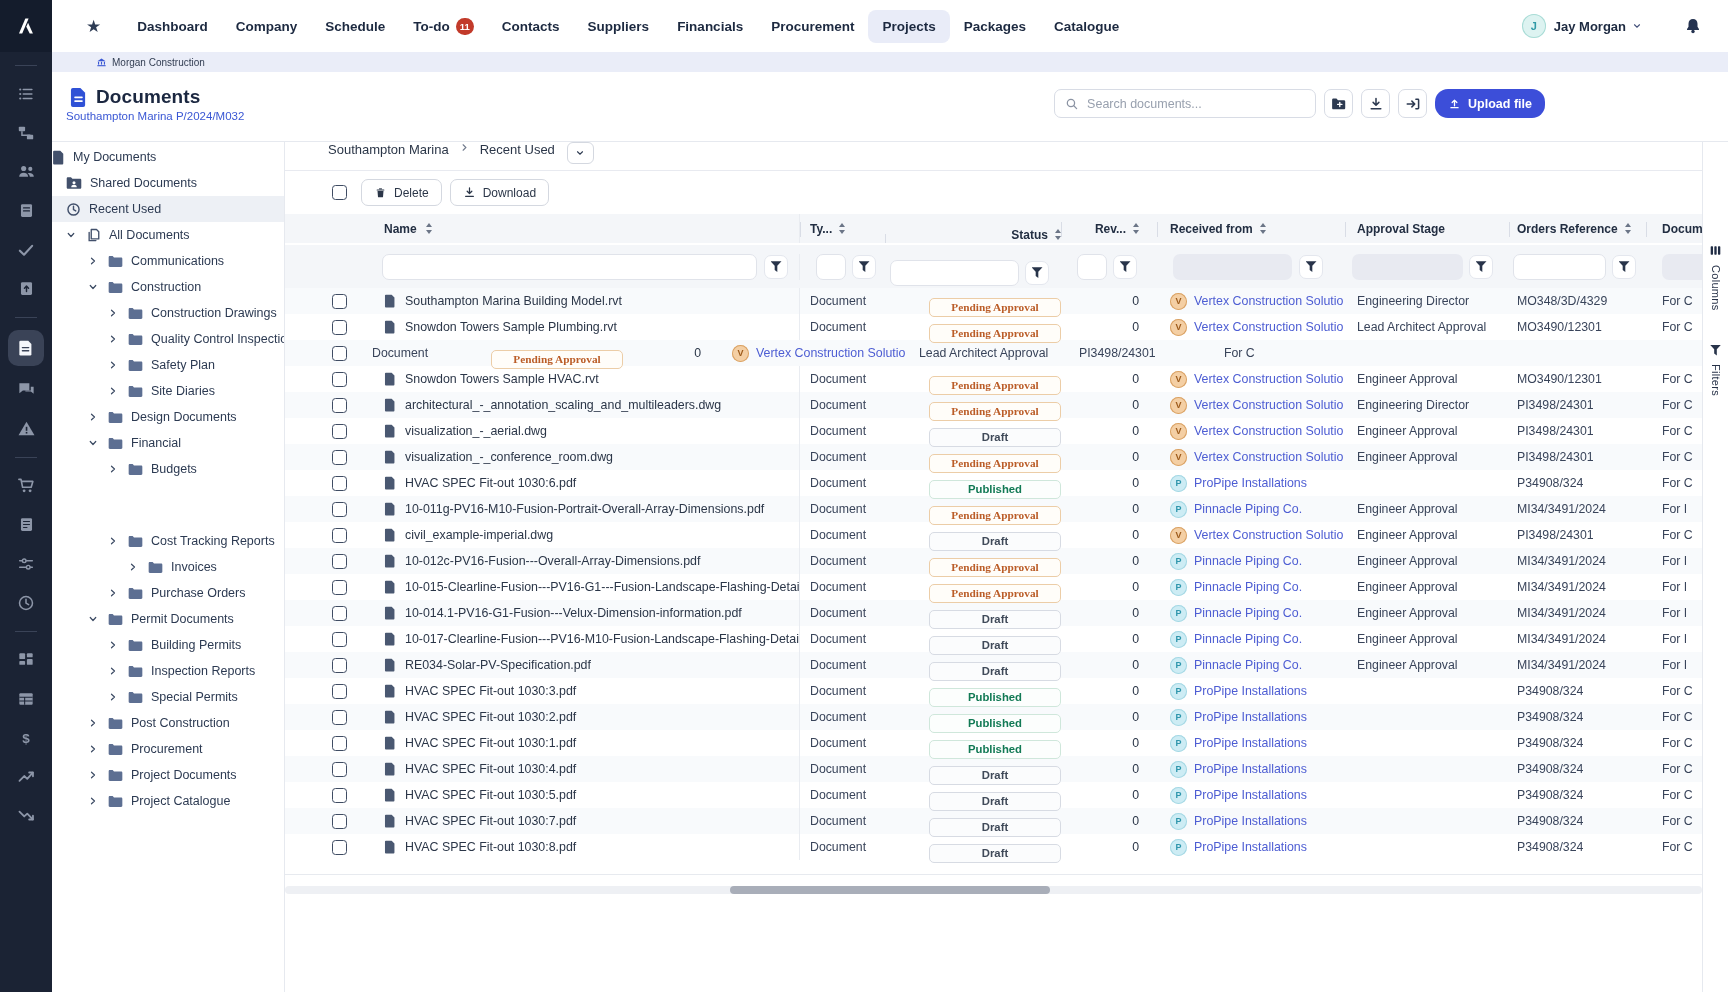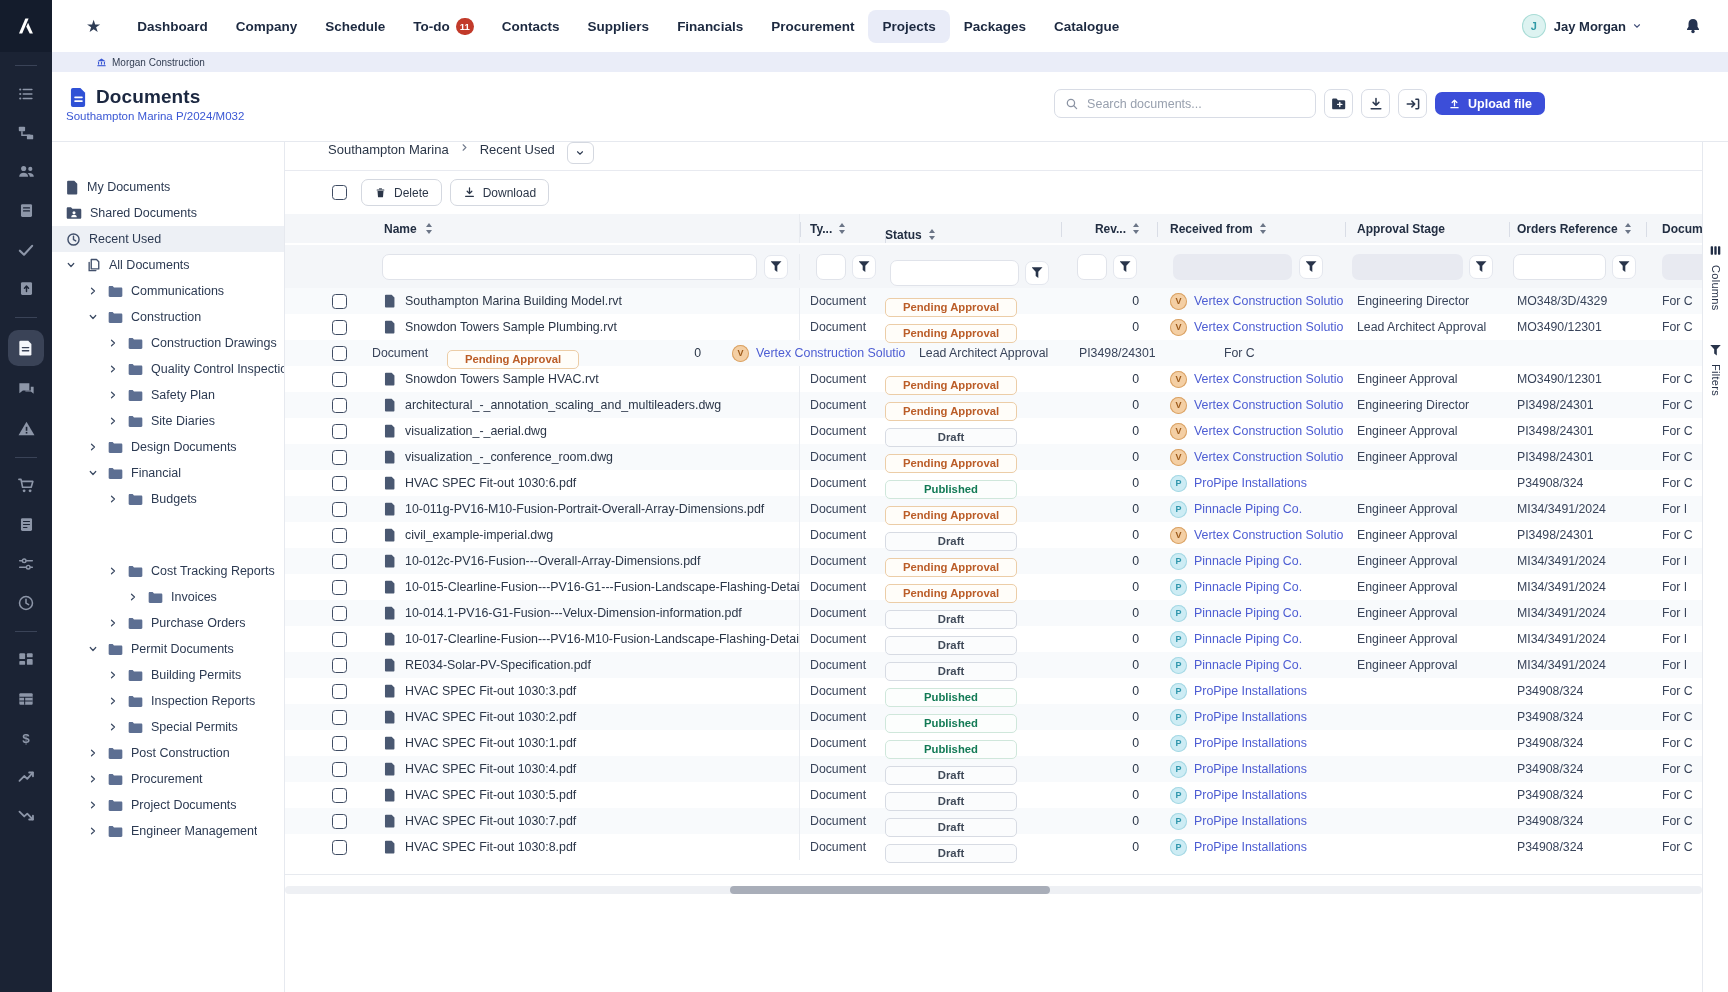--- a/index.html
+++ b/index.html
@@ -38,21 +38,21 @@
   
   .pagehead { position:absolute; left:52px; top:72px; right:0; height:69px; background:#fff; }
   .ph-title { position:absolute; left:18px; top:14px; display:flex; align-items:center; gap:9px; }
   .ph-title h1 { font-size:19px; font-weight:700; color:#1b2740; letter-spacing:.1px; }
   .ph-sub { position:absolute; left:14px; top:38px; font-size:11.5px; color:#3a57d4; font-weight:500; }
   .ph-actions { position:absolute; right:183px; top:17px; display:flex; gap:8px; height:29px; align-items:center; }
   .searchbox { width:262px; height:29px; border:1px solid #d8dce5; border-radius:7px; display:flex; align-items:center; padding:0 10px; gap:8px; color:#8b93a3; background:#fff; }
   .searchbox input { border:none; outline:none; flex:1; font-size:12.5px; font-family:"Liberation Sans",sans-serif; color:#39445a; background:transparent; }
   .searchbox input::placeholder { color:#98a0ae; }
   .icon-btn { width:29px; height:29px; border:1px solid #d8dce5; border-radius:7px; background:#fff; display:flex; align-items:center; justify-content:center; color:#2c3950; }
-  .upload-btn { height:23px; background:#3c4ed9; border-radius:7px; border:none; color:#fff; font-size:12.5px; font-weight:600; font-family:"Liberation Sans",sans-serif; display:flex; align-items:center; gap:7px; padding:0 13px; }
+  .upload-btn { height:29px; background:#3c4ed9; border-radius:13px; border:none; color:#fff; font-size:12.5px; font-weight:600; font-family:"Liberation Sans",sans-serif; display:flex; align-items:center; gap:7px; padding:0 13px; }
 
   
   .tree { position:absolute; left:52px; top:141px; width:233px; bottom:0; border-top:1px solid #e6e9ef; border-right:1px solid #e6e9ef; background:#fff; padding-top:2px; overflow:hidden; }
   .tree-item { height:26px; display:flex; align-items:center; font-size:12.5px; color:#2c3a52; font-weight:500; white-space:nowrap; cursor:default; }
   .tree-item.selected { background:#edf0f5; }
   .tree-item .chev { width:20px; display:flex; align-items:center; color:#3b4a63; flex:none; }
   .tree-item .ticon { margin-right:8px; display:flex; color:#5d6f92; flex:none; }
   .tree-item .tlabel { overflow:hidden; text-overflow:clip; }
 
   
@@ -83,21 +83,21 @@
   .funnel { width:11px; height:11px; background:#28344a; clip-path:polygon(0% 2%,100% 2%,62% 44%,62% 100%,38% 82%,38% 44%); }
 
   .trow { height:26px; display:flex; align-items:center; }
   .trow:nth-child(odd) { background:#f8fafc; }
   .trow:nth-child(even) { background:#fff; }
   .cell { display:flex; align-items:center; flex:none; height:100%; overflow:hidden; white-space:nowrap; }
 
   .c-check { width:77px; padding-left:47px; }
   .c-name  { width:438px; padding-left:22px; gap:9px; border-right:1px solid #e9ecf1; }
   .c-type  { width:85px; padding-left:10px; }
-  .c-status{ width:176px; justify-content:flex-start;margin-top:12px; }
+  .c-status{ width:176px; justify-content:flex-end;margin-top:12px; }
   .c-rev   { width:96px; justify-content:flex-end; padding-right:18px; }
   .c-recv  { width:188px; padding-left:13px; gap:7px; }
   .c-appr  { width:164px; padding-left:12px; }
   .c-draw  { width:137px; padding-left:8px; }
   .c-doc   { width:56px; padding-left:16px; }
 
   .hcell.c-name { padding-left:22px; }
   .fcell.c-name { padding:0 11px 0 20px; gap:7px; }
   .fcell.c-type { padding:0 0 0 16px; }
   .fcell.c-status { padding:0 12px 0 5px; }
@@ -105,21 +105,21 @@
   .fcell.c-recv { padding:0 22px 0 16px; }
   .fcell.c-appr { padding:0 16px 0 7px; }
   .fcell.c-draw { padding:0 10px 0 4px; }
   .fcell.c-doc { padding:0 0 0 16px; }
   .fcell.c-doc .fmuted { width:60px; flex:none; }
 
   .name-txt { font-size:12.4px; color:#2b3648; }
   .type-txt, .appr-txt, .draw-txt, .doc-txt { font-size:12.3px; color:#39445a; }
   .rev-txt { font-size:12.3px; color:#2b3648; }
   .badge { width:132px; height:19px; border-radius:5px; display:flex; align-items:center; justify-content:center; font-size:11.3px; font-weight:700; flex:none; }
-  .badge.st-pending { color:#bb5d28; border:1px solid #eccda7; background:#fffdf9; }
+  .badge.st-pending { color:#bb5d28; border:1px solid #eccda7; background:#fffdf9;font-family:Liberation Serif, serif; }
   .badge.st-draft { color:#404a59; border:1px solid #d7dbe3; background:#fbfcfd; }
   .badge.st-published { color:#127a55; border:1px solid #cfe7db; background:#fcfefd; }
   .avatar-s { width:17px; height:17px; border-radius:50%; font-size:9px; font-weight:700; display:flex; align-items:center; justify-content:center; flex:none; }
   .av-orange { background:#f4cfa4; color:#9c5a1b; box-shadow:inset 0 0 0 1px #d9a265; }
   .av-teal { background:#cdecf4; color:#2f96ac; box-shadow:inset 0 0 0 1px #a5d8e4; }
   .recv-link { color:#4d5dd3; font-size:12.4px; overflow:hidden; white-space:nowrap; }
   .file-ic { display:flex; color:#4a5871; flex:none; }
 
   .tbottom { height:15px; border-bottom:1px solid #e7eaef; background:#fff; }
   .hscroll { position:absolute; left:0; top:744px; width:1417px; height:8px; background:#eef0f4; border-radius:4px; }
@@ -387,21 +387,21 @@
         <svg width="13" height="13" viewBox="0 0 20 20">
             <path d="M10 13.5V5 M6.4 8.4 L10 4.8 L13.6 8.4" stroke="#fff" stroke-width="2" fill="none" stroke-linecap="round" stroke-linejoin="round"></path>
             <path d="M4.5 16.4h11" stroke="#fff" stroke-width="2" stroke-linecap="round"></path>
           </svg>
         <span>Upload file</span>
       </button>
     </div>
   </section>
 
   <nav class="tree">
-      <div class="tree-item" style="padding-left: 14px; margin-top: 30px;">
+      <div class="tree-item" style="">
         <span class="ticon">
           <svg width="13" height="15" viewBox="0 0 14 17">
             <path d="M2 .8h7l3.4 3.4v11a1.1 1.1 0 0 1-1.1 1.1H2A1.1 1.1 0 0 1 .9 15.2V1.9A1.1 1.1 0 0 1 2 .8z" fill="#42506b"></path>
           </svg>
         </span>
         <span class="tlabel">My Documents</span>
       </div>
       <div class="tree-item" style="padding-left: 14px;">
         <span class="ticon">
           <svg width="16" height="14" viewBox="0 0 18 15">
@@ -686,21 +686,21 @@
         <span class="chev">
           <svg width="10" height="10" viewBox="0 0 20 20">
             <path d="M7 4.5 L13 10 L7 15.5" stroke="currentColor" stroke-width="2.4" fill="none" stroke-linecap="round" stroke-linejoin="round"></path>
           </svg>
         </span>
         <span class="ticon">
           <svg width="15" height="13" viewBox="0 0 18 15">
             <path d="M.8 2.4C.8 1.6 1.4 1 2.2 1h3.4l1.6 1.8h8.6c.8 0 1.4.6 1.4 1.4v8.4c0 .8-.6 1.4-1.4 1.4H2.2c-.8 0-1.4-.6-1.4-1.4z" fill="#5d6f92"></path>
           </svg>
         </span>
-        <span class="tlabel">Engineer Management</span>
+        <span class="tlabel">Project Catalogue</span>
       </div>
     </nav>
 
   <main class="tablearea">
     <div class="tbread">
       <span>Southampton Marina</span>
       <span class="bsep">
         <svg width="11" height="11" viewBox="0 0 20 20">
             <path d="M7.5 5 L12.5 10 L7.5 15" stroke="currentColor" stroke-width="2" fill="none" stroke-linecap="round"></path>
           </svg>

